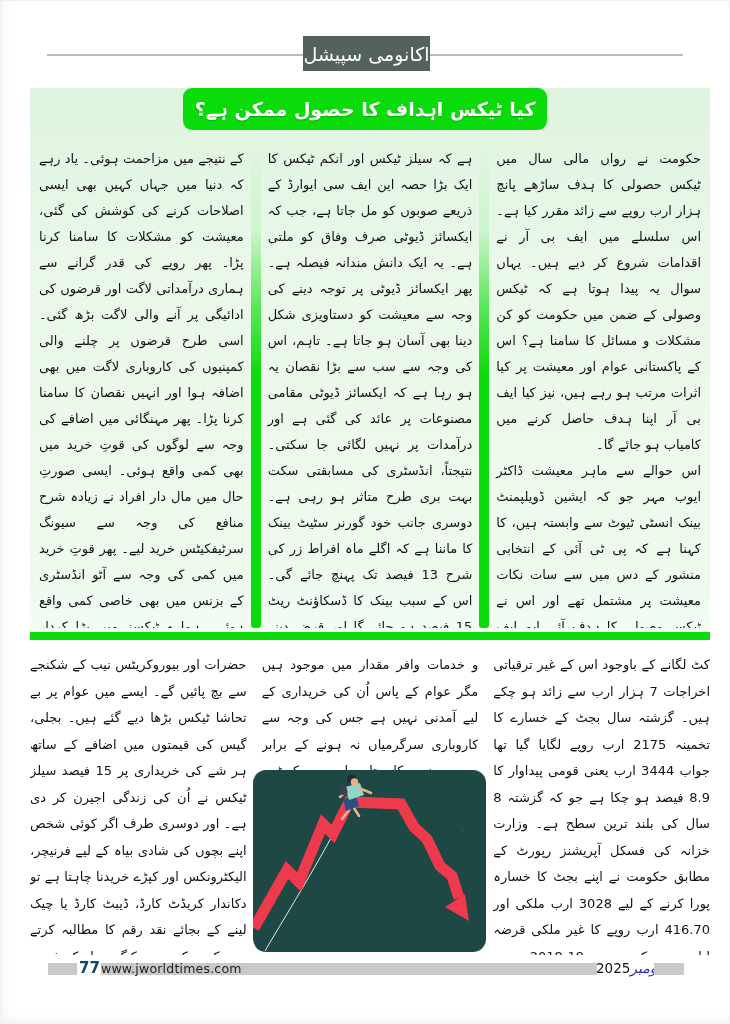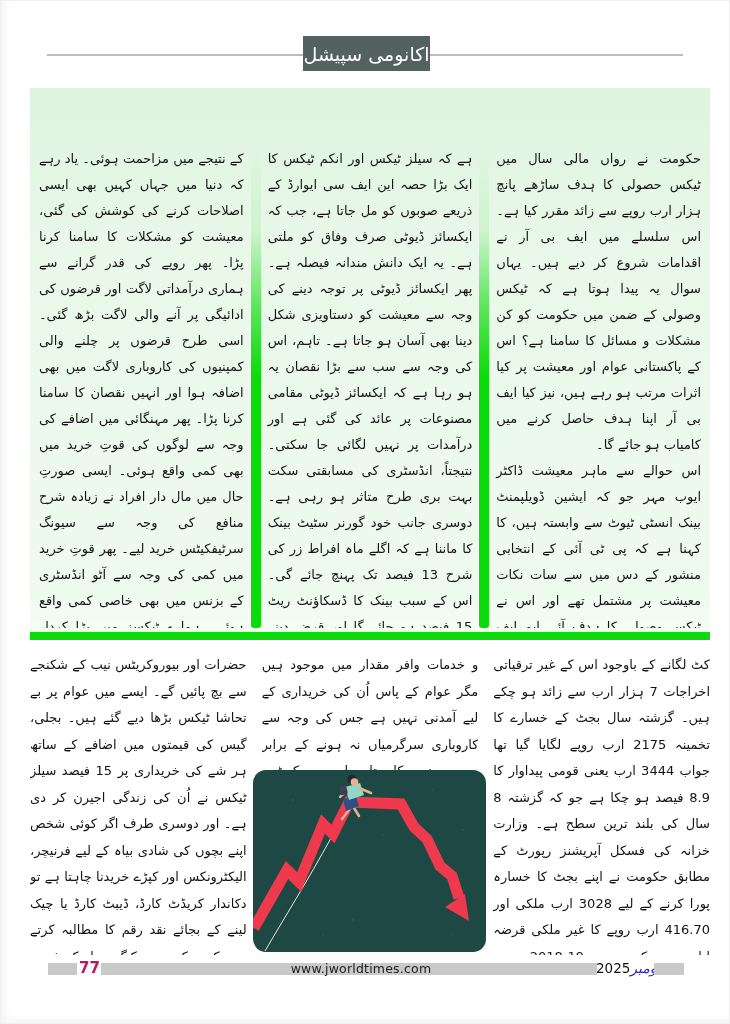--- a/index.html
+++ b/index.html
@@ -69,43 +69,46 @@
     position:absolute; left:253px; top:770px; width:233px; height:182px;
   }
   
   .footer { position:absolute; left:0; top:959px; width:730px; height:20px; }
   .f-bar { position:absolute; top:4px; height:12px; background:#c9c9c9; }
   .f-bar.b1 { left:48px; width:29px; }
   .f-bar.b2 { left:101px; width:496px; }
   .f-bar.b3 { left:654px; width:30px; }
   .f-page {
     position:absolute; left:79px; top:0px; width:21px; text-align:center;
-    font-size:15px; font-weight:bold; color:#be185d;
+    font-size:15px; font-weight:bold; color:#0c4a6e;
   }
   .f-url {
-    position:absolute; left:101px; width:520px; top:2px; text-align:center;
+    position:absolute; left:101px; width:520px; top:2px; 
     font-size:12.5px; color:#1c1c1c; letter-spacing:.2px;
   }
   .f-date {
     position:absolute; left:596px; width:58px; top:1px; text-align:center;
     font-size:13.5px; color:#111111; direction:ltr; white-space:nowrap;
   }
   .f-month { color:#2323cc; font-size:14px; font-style:italic; }
 </style>
 </head>
 <body>
 
 <div class="page">
 
   <div class="header-line"></div>
   <div class="header-box">
     <span dir="rtl">اکانومی سپیشل</span>
   </div>
 
   <div class="green-box">
+    <div class="title-banner">
+      <span dir="rtl">کیا ٹیکس اہداف کا حصول ممکن ہے؟</span>
+    </div>
     <div class="green-cols">
       <div class="gcol" dir="rtl" lang="ur">حکومت نے رواں مالی سال میں ٹیکس حصولی کا ہدف ساڑھے پانچ ہزار ارب روپے سے زائد مقرر کیا ہے۔ اس سلسلے میں ایف بی آر نے اقدامات شروع کر دیے ہیں۔ یہاں سوال یہ پیدا ہوتا ہے کہ ٹیکس وصولی کے ضمن میں حکومت کو کن مشکلات و مسائل کا سامنا ہے؟ اس کے پاکستانی عوام اور معیشت پر کیا اثرات مرتب ہو رہے ہیں، نیز کیا ایف بی آر اپنا ہدف حاصل کرنے میں کامیاب ہو جائے گا۔
 اس حوالے سے ماہر معیشت ڈاکٹر ایوب مہر جو کہ ایشین ڈویلپمنٹ بینک انسٹی ٹیوٹ سے وابستہ ہیں، کا کہنا ہے کہ پی ٹی آئی کے انتخابی منشور کے دس میں سے سات نکات معیشت پر مشتمل تھے اور اس نے ٹیکس وصولی کا ہدف آئی ایم ایف سے بھی زیادہ رکھا تھا۔ اقتصادیات کی رو سے ٹیکس ٹو جی ڈی پی شرح کا ایک حد سے زیادہ بڑھنا معیشت کے لیے نقصان دہ ہوتا ہے، جس پر دنیا بھر کے معاشی ماہرین کا اتفاق ہے۔ اگر بجٹ دستاویزات کو دیکھا جائے تو حکومت نے ٹیکس کلچر تبدیل کرنے کی کوشش کی ہے۔ بنیادی طور پر چار قسم کے ٹیکس ہوتے ہیں، ایکسائز ڈیوٹی، کسٹم ڈیوٹی، سیلز ٹیکس اور انکم ٹیکس۔ ڈبلیو ٹی او کا حصہ بننے کی وجہ سے ایکسائز ڈیوٹی کا کلچر ختم ہوتا جا رہا تھا۔ تاہم، یہ حکومت ایکسائز ڈیوٹی پر زور دے رہی ہے اور اسے بڑھایا گیا ہے۔ ایکسائز ڈیوٹی بڑھانے کی منطق یہ</div>
       <div class="v-divider"></div>
       <div class="gcol" dir="rtl" lang="ur">ہے کہ سیلز ٹیکس اور انکم ٹیکس کا ایک بڑا حصہ این ایف سی ایوارڈ کے ذریعے صوبوں کو مل جاتا ہے، جب کہ ایکسائز ڈیوٹی صرف وفاق کو ملتی ہے۔ یہ ایک دانش مندانہ فیصلہ ہے۔ پھر ایکسائز ڈیوٹی پر توجہ دینے کی وجہ سے معیشت کو دستاویزی شکل دینا بھی آسان ہو جاتا ہے۔ تاہم، اس کی وجہ سے سب سے بڑا نقصان یہ ہو رہا ہے کہ ایکسائز ڈیوٹی مقامی مصنوعات پر عائد کی گئی ہے اور درآمدات پر نہیں لگائی جا سکتی۔ نتیجتاً، انڈسٹری کی مسابقتی سکت بہت بری طرح متاثر ہو رہی ہے۔ دوسری جانب خود گورنر سٹیٹ بینک کا ماننا ہے کہ اگلے ماہ افراط زر کی شرح 13 فیصد تک پہنچ جائے گی۔ اس کے سبب بینک کا ڈسکاؤنٹ ریٹ 15 فیصد ہو جائے گا اور قرض دینے کی شرح 21 سے 22 فیصد تک پہنچ جائے گی۔ یہ صورتِ حال تشویش ناک ہے۔
 اسی حوالے سے صدر پاکستان ٹیکس بار ایسوسی ایشن جناب عبدالقادر میمن کہتے ہیں کہ اس ملک سے 55.5 کھرب سالانہ ٹیکس جمع کیا جا سکتا ہے۔ تاہم، یہاں سوال یہ پیدا ہوتا ہے کہ شارٹ فال کی وجوہات کیا ہیں؟ حکومت نے زرِ مبادلہ کے ذخائر میں کمی روکنے کے لیے درآمدات کی حوصلہ شکنی کی۔ نتیجتاً، محصولات میں کمی واقع ہوئی۔ چوں کہ ہماری غیر دستاویزی معیشت کا حجم دستاویزی معیشت کے حجم سے زیادہ ہے، تو جب حکومت نے معیشت کو دستاویزی شکل دینے کی کوشش کی تو اس</div>
       <div class="v-divider"></div>
       <div class="gcol" dir="rtl" lang="ur">کے نتیجے میں مزاحمت ہوئی۔ یاد رہے کہ دنیا میں جہاں کہیں بھی ایسی اصلاحات کرنے کی کوشش کی گئی، معیشت کو مشکلات کا سامنا کرنا پڑا۔ پھر روپے کی قدر گرانے سے ہماری درآمداتی لاگت اور قرضوں کی ادائیگی پر آنے والی لاگت بڑھ گئی۔ اسی طرح قرضوں پر چلنے والی کمپنیوں کی کاروباری لاگت میں بھی اضافہ ہوا اور انہیں نقصان کا سامنا کرنا پڑا۔ پھر مہنگائی میں اضافے کی وجہ سے لوگوں کی قوتِ خرید میں بھی کمی واقع ہوئی۔ ایسی صورتِ حال میں مال دار افراد نے زیادہ شرح منافع کی وجہ سے سیونگ سرٹیفکیٹس خرید لیے۔ پھر قوتِ خرید میں کمی کی وجہ سے آٹو انڈسٹری کے بزنس میں بھی خاصی کمی واقع ہوئی۔ ہمارے ٹیکسز میں بڑا کردار درآمدات اور ترقیاتی منصوبوں کا ہوتا ہے، لیکن نیب کی فعالیت کی وجہ سے اس وقت کوئی بھی معاہدے کرنے پر آمادہ نہیں۔ چناں چہ ترقیاتی منصوبے شروع نہ ہونے کی وجہ سے بھی ٹیکس نہیں مل رہا۔ تاہم، اس کے باوجود بھی 64 ارب کا شارٹ فال کوئی زیادہ بڑا نہیں ہے۔ ہماری جی ڈی پی میں 51 فیصد حصہ تین سیکٹرز کا ہے، جب کہ محصولات میں اُن کا حصہ 8 سے 9 فیصد ہے۔ ان میں ہول سیل اینڈ ریٹیل سیکٹر، ٹرانسپورٹ سیکٹر اور ایگری کلچر سیکٹر شامل ہیں۔ یہی وجہ ہے کہ ہماری آمدن بڑھنے سے بھی ہماری ٹیکس ٹو جی ڈی پی شرح میں گراوٹ آئے گی۔</div>
     </div>
     <div class="green-bottom-bar"></div>

